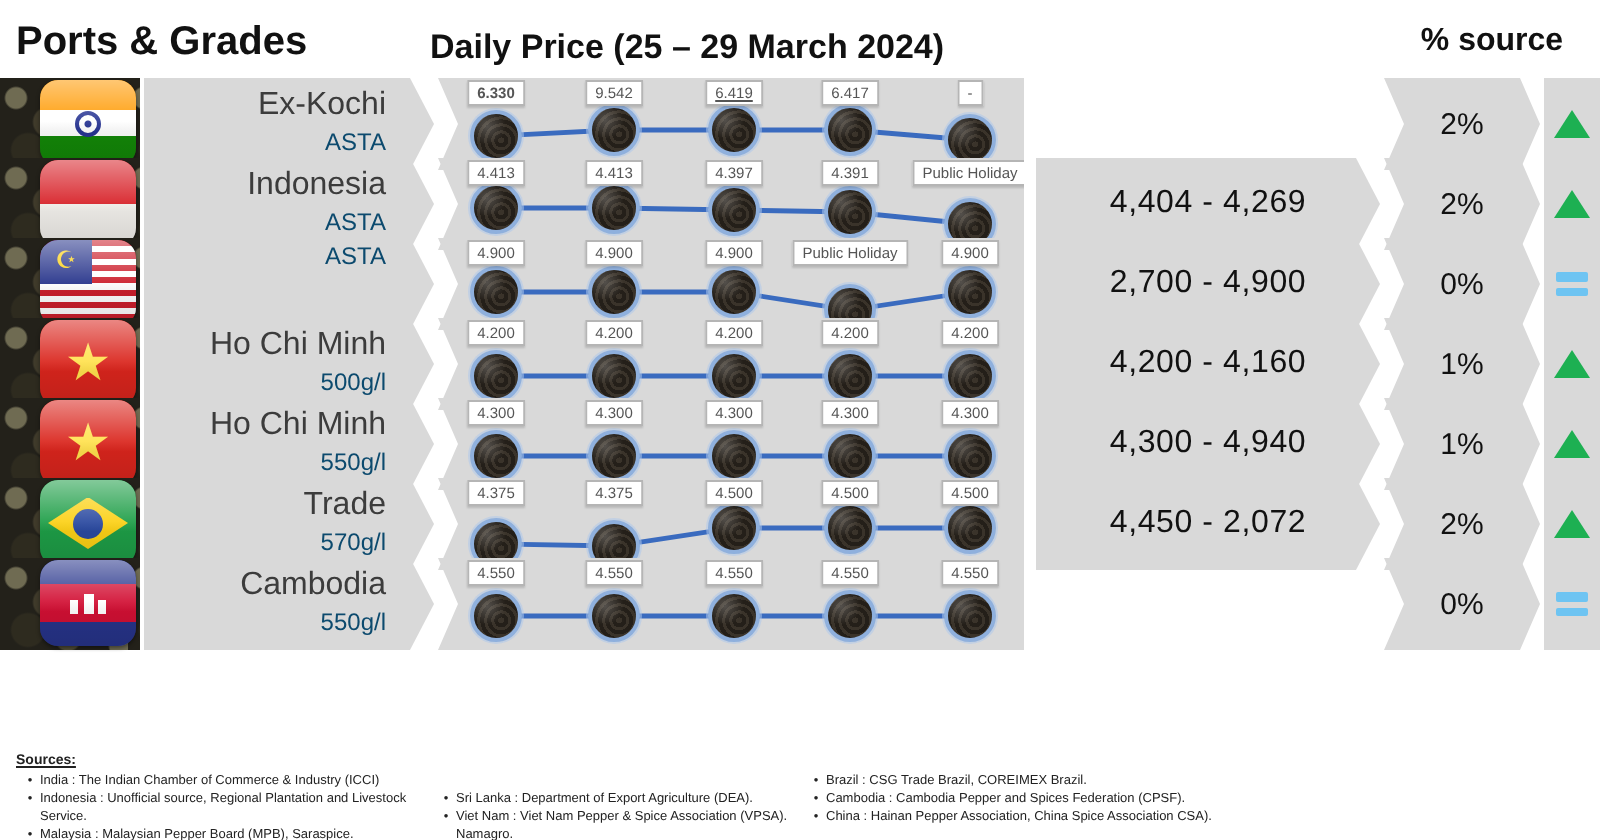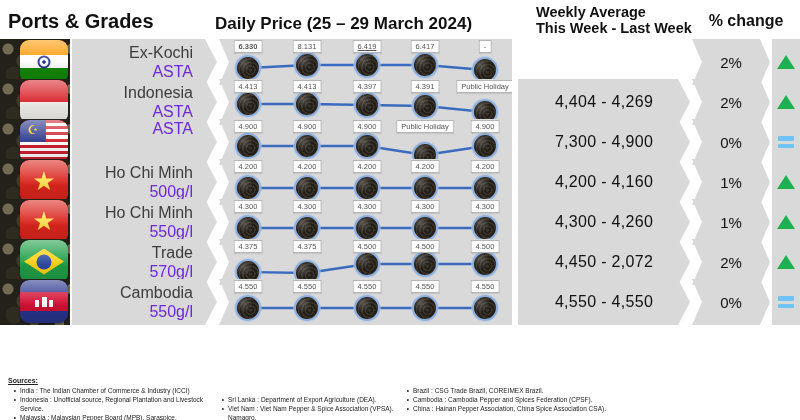--- a/index.html
+++ b/index.html
@@ -22,21 +22,21 @@
       radial-gradient(circle at 14px 36px,#2e2b1f 0 8px,transparent 9px),
       radial-gradient(circle at 34px 40px,#524e38 0 6px,transparent 7px),
       radial-gradient(circle at 52px 28px,#35321f 0 7px,transparent 8px),
       radial-gradient(circle at 60px 44px,#6f6b52 0 5px,transparent 6px);
     background-size:64px 48px;}
   .band{position:absolute;top:0;height:46px;background:#d9d9d9;}
   .band-label{left:72px;width:145px;
     clip-path:polygon(0 0,calc(100% - 12px) 0,100% 50%,calc(100% - 12px) 100%,0 100%);
     text-align:right;padding-right:0;box-sizing:border-box;}
   .port{font-size:16px;color:#3c3c3c;line-height:19px;margin:4px 24px 0 0;}
-  .grade{font-size:16px;color:#6d28d9;line-height:19px;margin:0 24px 0 0;}
+  .grade{font-size:12px;color:#0c4a6e;line-height:19px;margin:0 24px 0 0;}
   .band-chart{left:219px;width:293px;
     clip-path:polygon(0 0,100% 0,100% 100%,0 100%,10px 50%);}
   .band-weekly{left:518px;width:172px;
     clip-path:polygon(0 0,calc(100% - 12px) 0,100% 50%,calc(100% - 12px) 100%,0 100%);
     display:flex;align-items:center;justify-content:center;font-size:16px;color:#111;letter-spacing:.3px;}
   .band-pct{left:692px;width:78px;
     clip-path:polygon(0 0,calc(100% - 10px) 0,100% 50%,calc(100% - 10px) 100%,0 100%,10px 50%);
     display:flex;align-items:center;justify-content:center;font-size:15px;color:#111;}
   .ind-box{position:absolute;left:772px;top:0;width:28px;height:46px;background:#d9d9d9;
     display:flex;align-items:center;justify-content:center;}
@@ -84,25 +84,21 @@
   .src-line{display:flex;line-height:9px;}
   .src-line .bullet{width:10px;flex:none;text-align:center;}
 </style>
 </head>
 <body>
 
 <div class="canvas">
   <div class="hdr">
     <div class="h-ports">Ports &amp; Grades</div>
     <div class="h-daily">Daily Price (25 – 29 March 2024)</div>
-    <div class="h-weekly">
-      <div>Weekly Average</div>
-      <div>This Week - Last Week</div>
-    </div>
-    <div class="h-pct">% change</div>
+    <div class="h-pct">% source</div>
   </div>
 
   <div id="rows">
       <div class="row">
         <div class="photo">
           <div class="flag">
             <div class="fband" style="background: rgb(255, 153, 0); height: 34%;"></div>
             <div class="fband" style="background: rgb(255, 255, 255); height: 32%;"></div>
             <div class="fband" style="background: rgb(19, 136, 8); height: 34%;"></div>
             <span class="chakra"></span>
@@ -112,21 +108,21 @@
           <div class="port">Ex-Kochi</div>
           <div class="grade">ASTA</div>
         </div>
         <div class="band band-chart">
           <svg width="293" height="46">
             <polyline points="29,29 88,26 148,26 206,26 266,31" fill="none" stroke="#3a6bbf" stroke-width="2.4"></polyline>
           </svg>
           <div class="dot" style="left: 29px; top: 29px;"></div>
           <div class="ptlabel" style="left: 29px; font-weight: bold;">6.330</div>
           <div class="dot" style="left: 88px; top: 26px;"></div>
-          <div class="ptlabel" style="left: 88px;">8.131</div>
+          <div class="ptlabel" style="left: 88px;">9.542</div>
           <div class="dot" style="left: 148px; top: 26px;"></div>
           <div class="ptlabel" style="left: 148px; text-decoration: underline;">6.419</div>
           <div class="dot" style="left: 206px; top: 26px;"></div>
           <div class="ptlabel" style="left: 206px;">6.417</div>
           <div class="dot" style="left: 266px; top: 31px;"></div>
           <div class="ptlabel" style="left: 266px;">-</div>
         </div>
         <div class="band band-pct">2%</div>
         <div class="ind-box">
           <span class="tri-up"></span>
@@ -181,21 +177,21 @@
           <div class="ptlabel" style="left: 29px;">4.900</div>
           <div class="dot" style="left: 88px; top: 27px;"></div>
           <div class="ptlabel" style="left: 88px;">4.900</div>
           <div class="dot" style="left: 148px; top: 27px;"></div>
           <div class="ptlabel" style="left: 148px;">4.900</div>
           <div class="dot" style="left: 206px; top: 36px;"></div>
           <div class="ptlabel" style="left: 206px;">Public Holiday</div>
           <div class="dot" style="left: 266px; top: 27px;"></div>
           <div class="ptlabel" style="left: 266px;">4.900</div>
         </div>
-        <div class="band band-weekly">7,300 - 4,900</div>
+        <div class="band band-weekly">2,700 - 4,900</div>
         <div class="band band-pct">0%</div>
         <div class="ind-box">
           <span class="eq-bars">
             <i></i>
             <i></i>
           </span>
         </div>
       </div>
       <div class="row">
         <div class="photo">
@@ -246,21 +242,21 @@
           <div class="ptlabel" style="left: 29px;">4.300</div>
           <div class="dot" style="left: 88px; top: 29px;"></div>
           <div class="ptlabel" style="left: 88px;">4.300</div>
           <div class="dot" style="left: 148px; top: 29px;"></div>
           <div class="ptlabel" style="left: 148px;">4.300</div>
           <div class="dot" style="left: 206px; top: 29px;"></div>
           <div class="ptlabel" style="left: 206px;">4.300</div>
           <div class="dot" style="left: 266px; top: 29px;"></div>
           <div class="ptlabel" style="left: 266px;">4.300</div>
         </div>
-        <div class="band band-weekly">4,300 - 4,260</div>
+        <div class="band band-weekly">4,300 - 4,940</div>
         <div class="band band-pct">1%</div>
         <div class="ind-box">
           <span class="tri-up"></span>
         </div>
       </div>
       <div class="row">
         <div class="photo">
           <div class="flag" style="background: rgb(30, 158, 71);">
             <span class="rhombus"></span>
             <span class="globe"></span>
@@ -312,21 +308,20 @@
           <div class="ptlabel" style="left: 29px;">4.550</div>
           <div class="dot" style="left: 88px; top: 29px;"></div>
           <div class="ptlabel" style="left: 88px;">4.550</div>
           <div class="dot" style="left: 148px; top: 29px;"></div>
           <div class="ptlabel" style="left: 148px;">4.550</div>
           <div class="dot" style="left: 206px; top: 29px;"></div>
           <div class="ptlabel" style="left: 206px;">4.550</div>
           <div class="dot" style="left: 266px; top: 29px;"></div>
           <div class="ptlabel" style="left: 266px;">4.550</div>
         </div>
-        <div class="band band-weekly">4,550 - 4,550</div>
         <div class="band band-pct">0%</div>
         <div class="ind-box">
           <span class="eq-bars">
             <i></i>
             <i></i>
           </span>
         </div>
       </div>
     </div>
 

